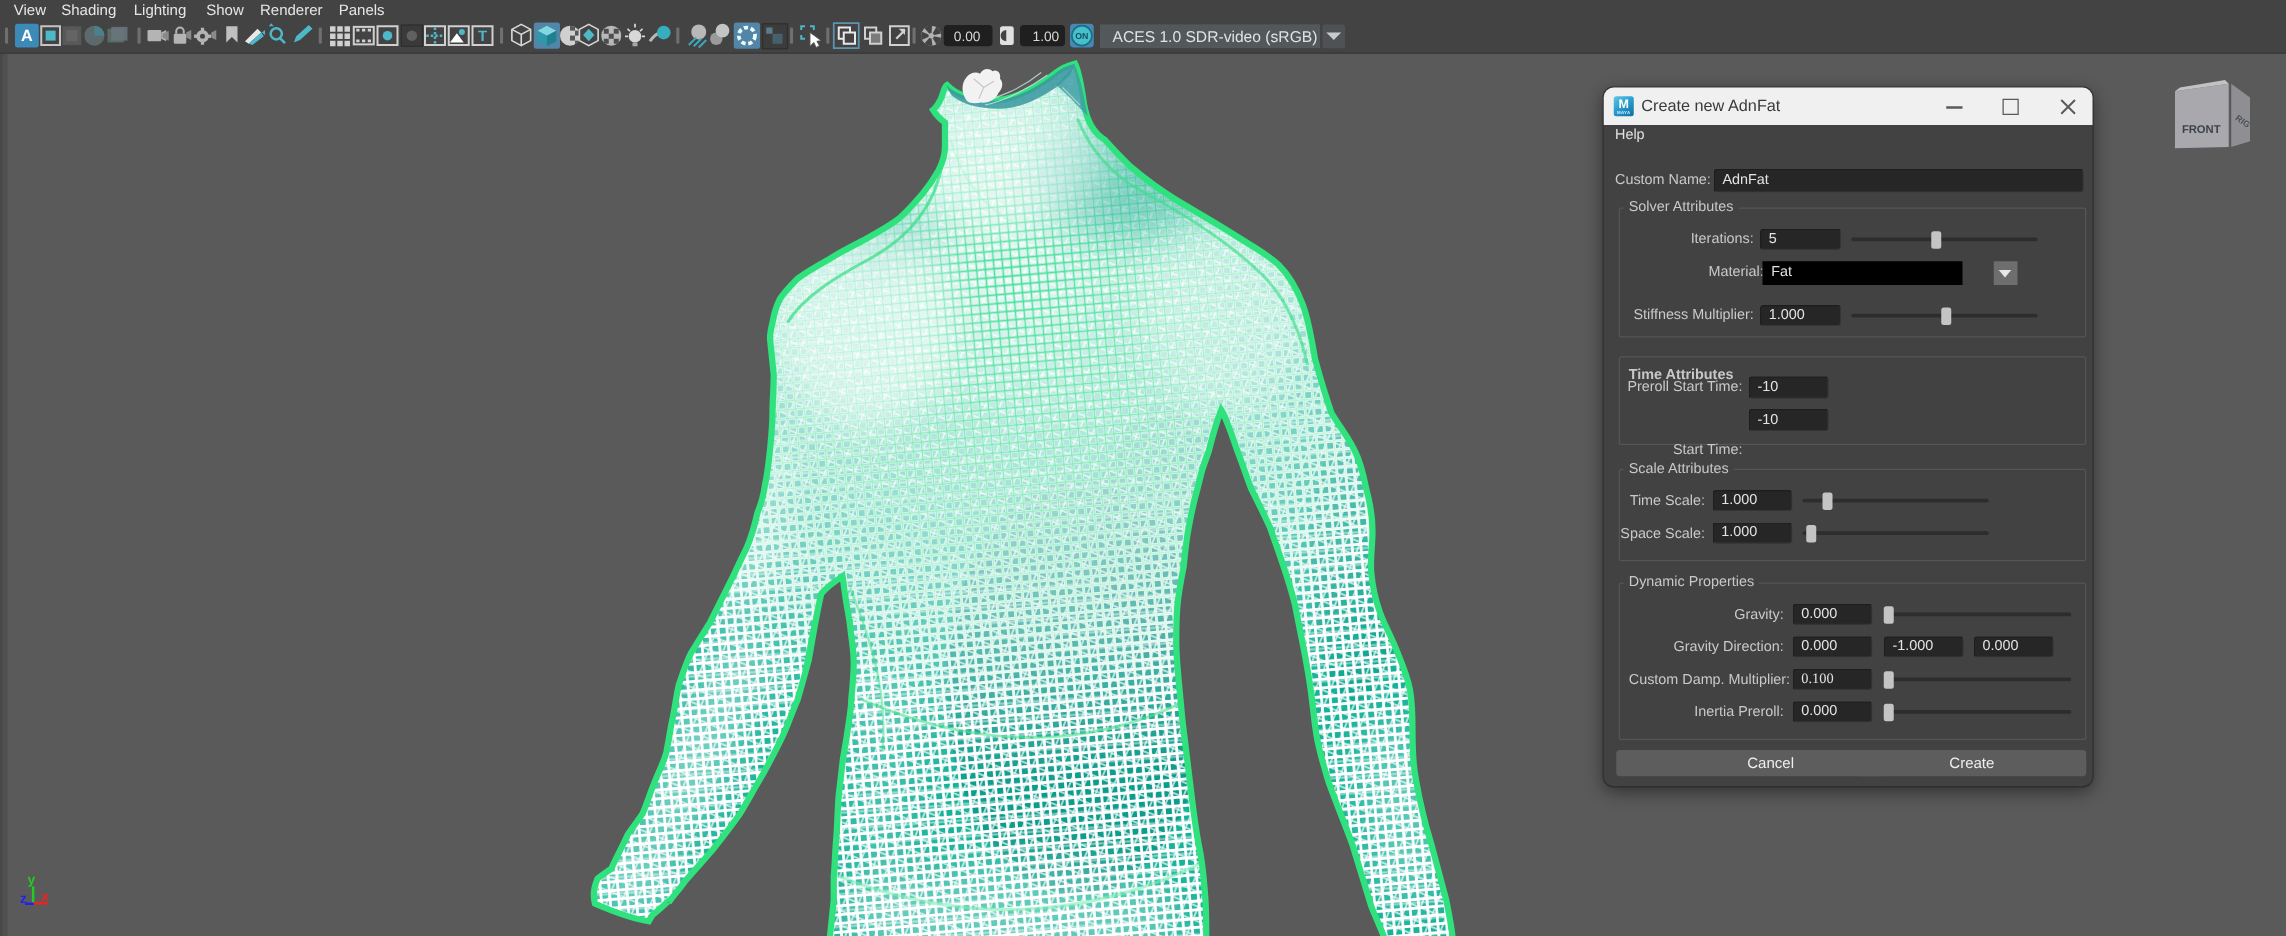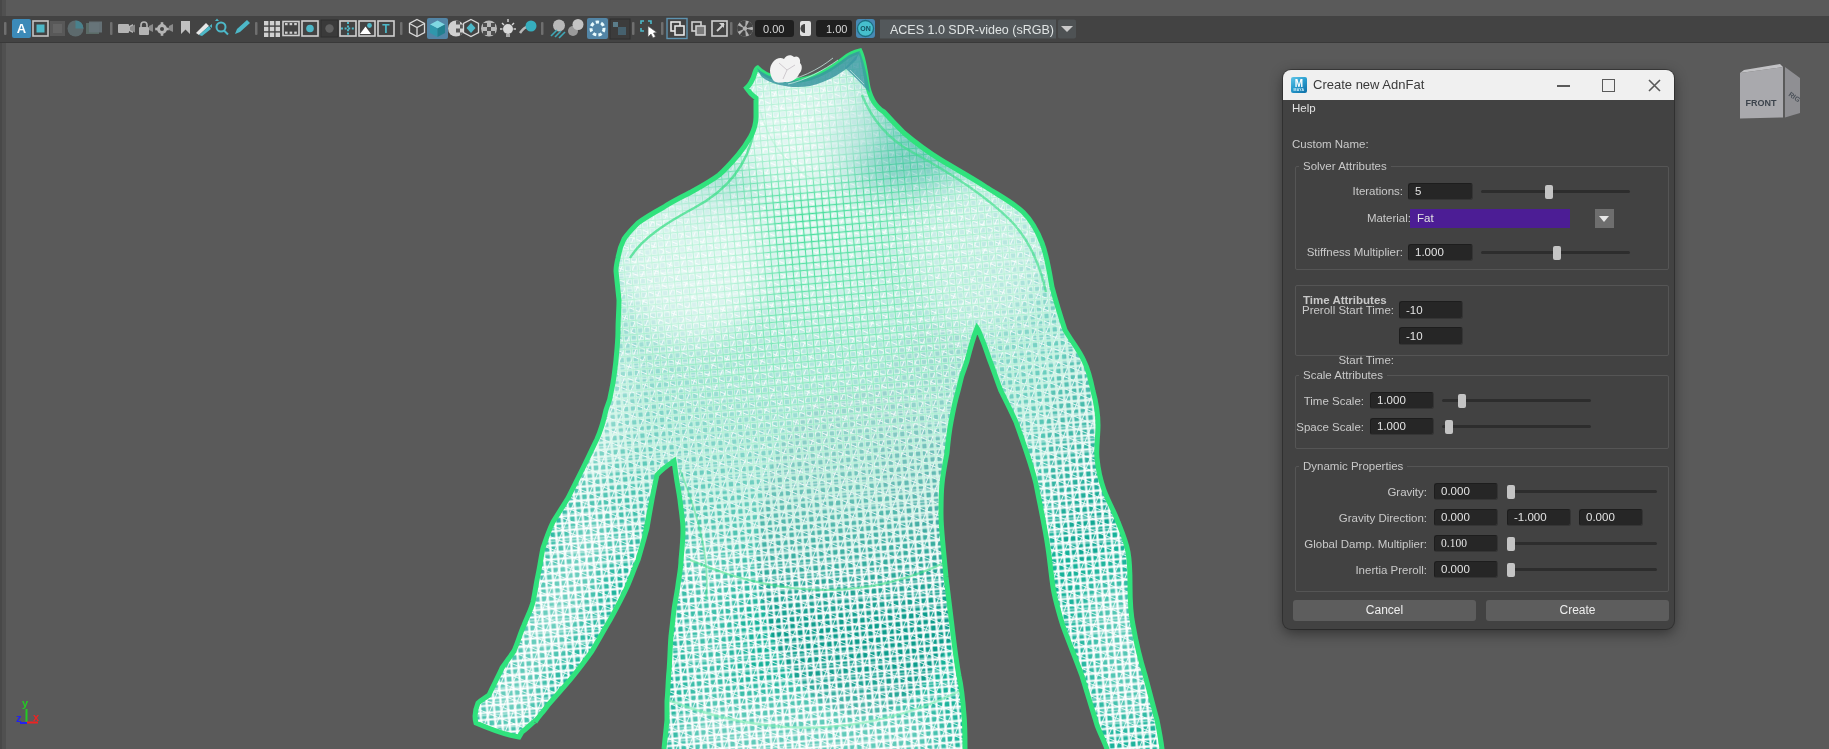--- a/index.html
+++ b/index.html
@@ -107,20 +107,28 @@
 
     <g>
       <line x1="26.5" y1="723" x2="26.5" y2="709" stroke="#22cc22" stroke-width="2"></line>
       <line x1="26.5" y1="722.5" x2="38" y2="722.5" stroke="#ee2222" stroke-width="2"></line>
       <line x1="20" y1="723" x2="27" y2="723" stroke="#2222ee" stroke-width="2"></line>
       <text x="22" y="707" font-size="11" font-weight="bold" fill="#22cc22" font-family="Liberation Sans,sans-serif">y</text>
       <text x="33" y="721" font-size="11" font-weight="bold" fill="#ee2222" font-family="Liberation Sans,sans-serif">x</text>
       <text x="16" y="722" font-size="11" font-weight="bold" fill="#2222ee" font-family="Liberation Sans,sans-serif">z</text>
     </g>
   </svg>
+  <div id="menubar">
+    <span style="left:11px">View</span>
+      <span style="left:49px">Shading</span>
+      <span style="left:107px">Lighting</span>
+      <span style="left:165px">Show</span>
+      <span style="left:208px">Renderer</span>
+      <span style="left:271px">Panels</span>
+  </div>
   <div id="toolbar">
   <svg width="1829" height="26" viewBox="0 0 1829 26">
     <g>
       <rect x="4" y="6" width="2.5" height="13" rx="1" fill="#6f6f6f"></rect>
       <rect x="12" y="3" width="19" height="19" rx="2" fill="#3c8ab8"></rect>
       <text x="21.5" y="17" font-size="13" font-weight="bold" fill="#ffffff" text-anchor="middle">A</text>
       <rect x="33" y="5" width="15" height="15" fill="none" stroke="#c4c4c4" stroke-width="1.6"></rect>
       <rect x="36.5" y="8.5" width="8" height="8" fill="#4db8c8"></rect>
       <rect x="50" y="5" width="15" height="15" fill="#585858"></rect>
       <rect x="53" y="8" width="9" height="9" fill="#646464"></rect>
@@ -293,29 +301,30 @@
       </div>
       <div style="position:absolute;left:30px;top:0;height:30px;line-height:30px;font-size:13px;color:#3a3a3a;">Create new AdnFat</div>
       <div style="position:absolute;left:274px;top:15px;width:13px;height:1.6px;background:#5a5a5a;"></div>
       <div style="position:absolute;left:319px;top:9px;width:11px;height:11px;border:1.6px solid #5a5a5a;"></div>
       <svg style="position:absolute;left:365px;top:9px;" width="13" height="13">
           <path d="M1,1 L12,12 M12,1 L1,12" stroke="#5a5a5a" stroke-width="1.6"></path>
         </svg>
     </div>
     <div style="position:absolute;left:9px;top:32px;color:#e2e2e2;">Help</div>
     <div class="lbl" style="left:9px;top:68px;">Custom Name:</div>
+    <div class="nf" style="left:88px;top:65px;width:296px;height:19px;line-height:17px;">AdnFat</div>
 
     <div class="grp" style="left:12px;top:96px;width:372px;height:102px;"></div>
     <div class="gtitle" style="left:16px;top:90px;">Solver Attributes</div>
     <div class="lbl" style="left:20px;top:115px;width:100px;">Iterations:</div>
     <div class="nf" style="left:125px;top:113px;width:65px;height:17px;line-height:15px;">5</div>
     <div class="trk" style="left:198px;top:120px;width:149px;"></div>
     <div class="hndl" style="left:262px;top:115px;"></div>
     <div class="lbl" style="left:28px;top:142px;width:100px;">Material:</div>
-    <div style="position:absolute;left:127px;top:139px;width:160px;height:19px;background:#4c1d95;color:#e3e3e3;line-height:19px;padding-left:7px;box-sizing:border-box;">Fat</div>
+    <div style="position:absolute;left:127px;top:139px;width:160px;height:19px;background:#000000;color:#e3e3e3;line-height:19px;padding-left:7px;box-sizing:border-box;">Fat</div>
     <div style="position:absolute;left:312px;top:139px;width:19px;height:19px;background:#6e6e6e;">
         <span style="position:absolute;left:4px;top:7px;width:0;height:0;border-left:5.5px solid transparent;border-right:5.5px solid transparent;border-top:6px solid #e8e8e8;"></span>
       </div>
     <div class="lbl" style="left:20px;top:176px;width:100px;">Stiffness Multiplier:</div>
     <div class="nf" style="left:125px;top:174px;width:65px;height:17px;line-height:15px;">1.000</div>
     <div class="trk" style="left:198px;top:181px;width:149px;"></div>
     <div class="hndl" style="left:270px;top:176px;"></div>
 
     <div class="grp" style="left:12px;top:215px;width:372px;height:69px;"></div>
     <div class="gtitle" style="left:16px;top:224px;font-weight:bold;">Time Attributes</div>
@@ -338,25 +347,25 @@
     <div class="grp" style="left:12px;top:396px;width:372px;height:124px;"></div>
     <div class="gtitle" style="left:16px;top:390px;">Dynamic Properties</div>
     <div class="lbl" style="left:30px;top:416px;width:114px;">Gravity:</div>
     <div class="nf" style="left:151px;top:413px;width:64px;height:17px;line-height:15px;">0.000</div>
     <div class="trk" style="left:224px;top:420px;width:150px;"></div>
     <div class="hndl" style="left:224px;top:415px;"></div>
     <div class="lbl" style="left:30px;top:442px;width:114px;">Gravity Direction:</div>
     <div class="nf" style="left:151px;top:439px;width:64px;height:17px;line-height:15px;">0.000</div>
     <div class="nf" style="left:224px;top:439px;width:64px;height:17px;line-height:15px;">-1.000</div>
     <div class="nf" style="left:296px;top:439px;width:64px;height:17px;line-height:15px;">0.000</div>
-    <div class="lbl" style="left:20px;top:468px;width:124px;">Global Damp. Multiplier:</div>
+    <div class="lbl" style="left:20px;top:468px;width:124px;">Custom Damp. Multiplier:</div>
     <div class="nf" style="left:151px;top:465px;width:64px;height:17px;line-height:15px;font-family:Liberation Serif, serif;">0.100</div>
     <div class="trk" style="left:224px;top:472px;width:150px;"></div>
     <div class="hndl" style="left:224px;top:467px;"></div>
     <div class="lbl" style="left:30px;top:494px;width:114px;">Inertia Preroll:</div>
     <div class="nf" style="left:151px;top:491px;width:64px;height:17px;line-height:15px;">0.000</div>
     <div class="trk" style="left:224px;top:498px;width:150px;"></div>
     <div class="hndl" style="left:224px;top:493px;"></div>
 
-    <div class="btn" style="left:10px;top:530px;width:183px;">Cancel</div>
+    <div class="btn" style="left:10px;top:530px;width:183px;padding-left:32px;">Cancel</div>
     <div class="btn" style="left:203px;top:530px;width:183px;">Create</div>
   </div>
 </div>
 
 </body></html>

